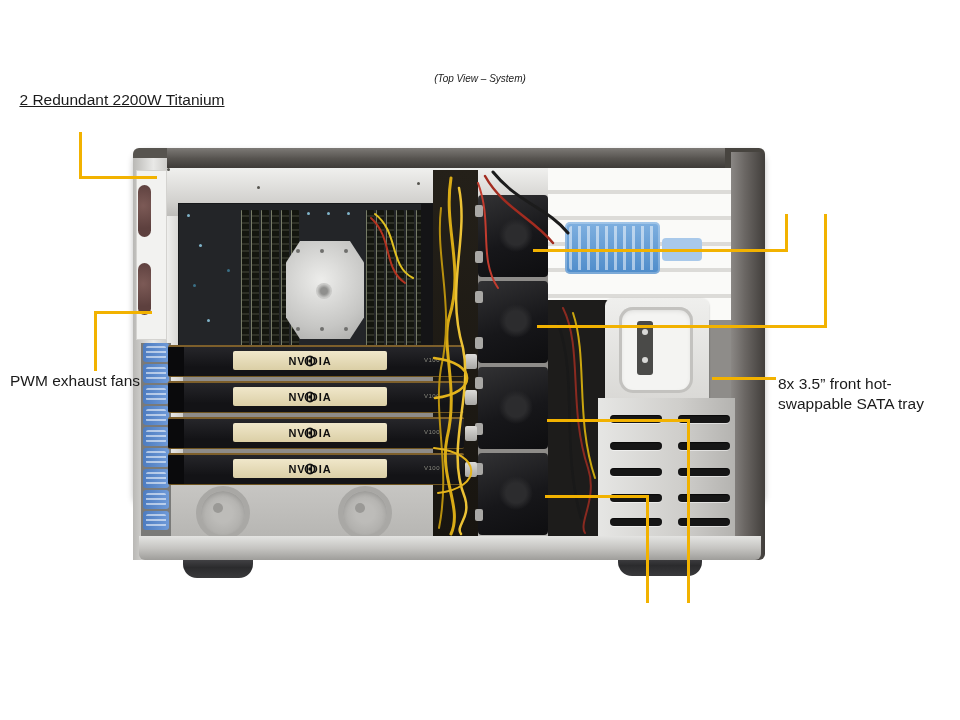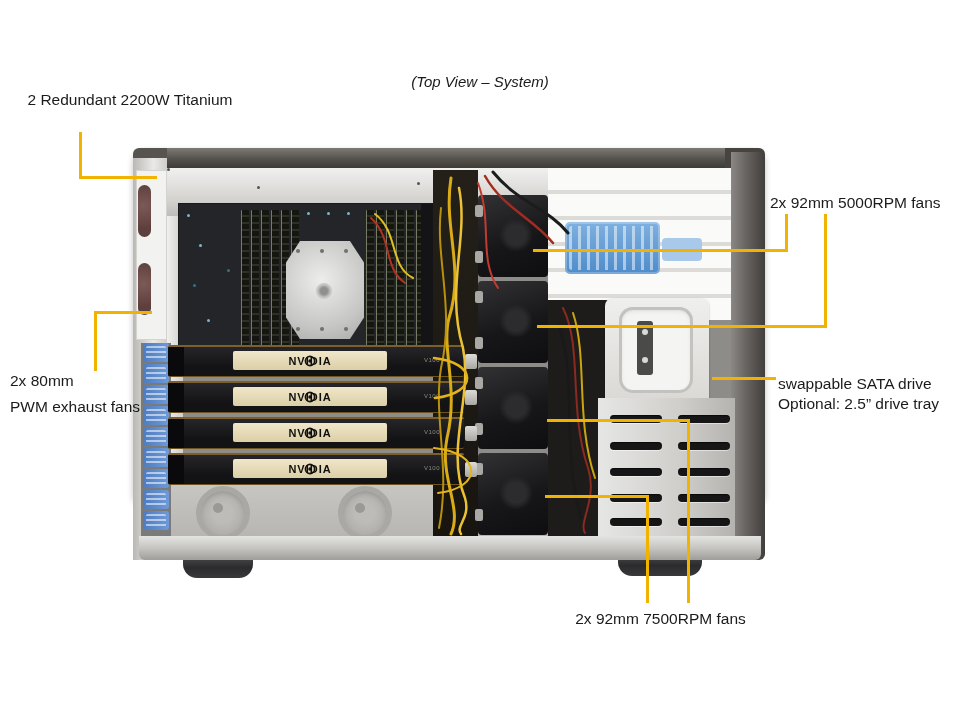--- a/index.html
+++ b/index.html
@@ -3,22 +3,22 @@
 <meta charset="utf-8">
 <style>
   html,body{margin:0;padding:0;background:#fff;}
   .page{position:relative;width:960px;height:720px;background:#ffffff;overflow:hidden;
         font-family:"Liberation Sans",sans-serif;color:#1b1b1b;}
 
   
   .lbl{position:absolute;font-size:15.5px;line-height:19px;z-index:30;}
   .lbl.center{text-align:center;}
   .title{position:absolute;left:330px;top:73px;width:300px;text-align:center;
-         font-style:italic;font-size:15px;z-index:30;}
-  .lbl-psu{left:14px;top:90px;width:232px;}
+         font-style:italic;font-size:10px;z-index:30;}
+  .lbl-psu{left:6px;top:90px;width:232px;text-decoration:underline;}
   .lbl-ex{left:10px;top:368px;width:180px;line-height:26px;}
   .lbl-f5{left:770px;top:193px;width:190px;}
   .lbl-db{left:778px;top:374px;width:178px;line-height:20px;}
   .lbl-f7{left:553px;top:609px;width:215px;text-align:center;}
 
   
   .cl{position:absolute;background:#F2B200;z-index:25;}
 
   
   .chassis{position:absolute;left:133px;top:148px;width:632px;height:356px;z-index:1;
@@ -148,32 +148,29 @@
 
 <div class="page">
 
   <div class="title">(Top View – System)</div>
 
   <div class="lbl lbl-psu center">
     <div>2 Redundant 2200W Titanium</div>
   </div>
 
   <div class="lbl lbl-ex">
-    <div>2x 80mm</div>
     <div>PWM exhaust fans</div>
   </div>
 
-  <div class="lbl lbl-f5">2x 92mm 5000RPM fans</div>
 
   <div class="lbl lbl-db">
-    <div>swappable SATA drive</div>
-    <div>Optional: 2.5” drive tray</div>
+    <div>8x 3.5” front hot-</div>
+    <div>swappable SATA tray</div>
   </div>
 
-  <div class="lbl lbl-f7">2x 92mm 7500RPM fans</div>
 
   <div class="cl" style="left:79px;top:132px;width:3px;height:47px;"></div>
   <div class="cl" style="left:79px;top:176px;width:78px;height:3px;"></div>
 
   <div class="cl" style="left:94px;top:311px;width:3px;height:60px;"></div>
   <div class="cl" style="left:94px;top:311px;width:58px;height:3px;"></div>
 
   <div class="cl" style="left:785px;top:214px;width:3px;height:38px;"></div>
   <div class="cl" style="left:533px;top:249px;width:255px;height:3px;"></div>
   <div class="cl" style="left:824px;top:214px;width:3px;height:114px;"></div>

